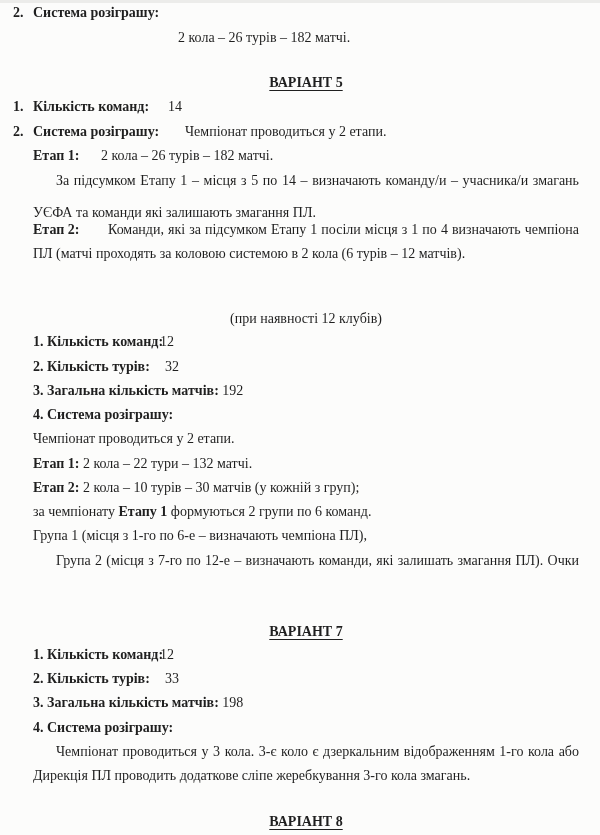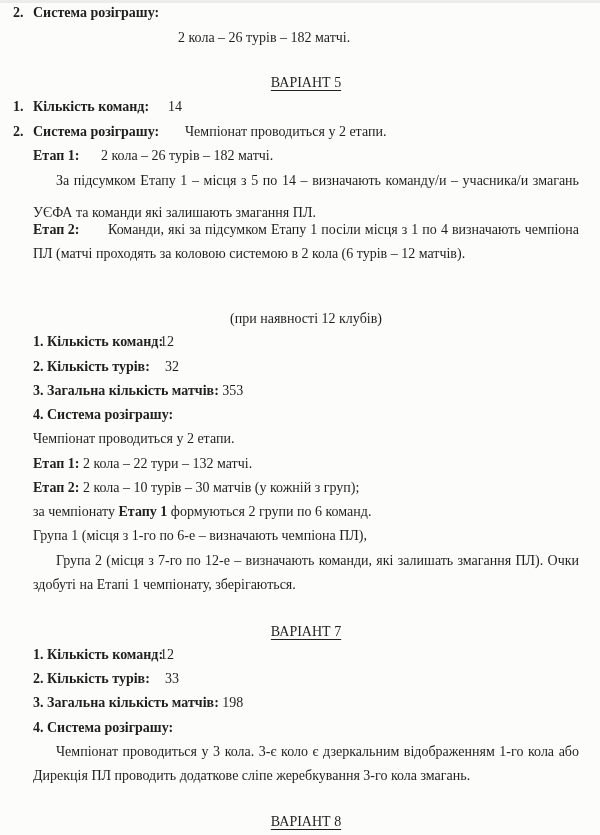--- a/index.html
+++ b/index.html
@@ -11,21 +11,21 @@
     font-family:"Liberation Serif", serif; font-size:14px;
   }
   .ln { position:absolute; left:33px; right:21px; height:25px; line-height:25px; white-space:nowrap; }
   .full { left:0; }
   .b { font-weight:bold; }
   .abs { position:absolute; top:0; }
   .x13{left:13px} .x33{left:33px} .x101{left:101px} .x160{left:160px}
   .x165{left:165px} .x168{left:168px} .x178{left:178px} .x185{left:185px}
   .just { white-space:normal; text-align:justify; text-align-last:justify;margin-left:23px; }
   .center { text-align:center; white-space:normal; }
-  .hd { font-weight:normal; text-decoration:underline; text-underline-offset:3px; }
+  .hd { font-weight:bold; text-decoration:underline; text-underline-offset:3px; }
   .tabbed { margin-left:108px; white-space:normal; text-align:justify; text-align-last:justify; }
   .edge { position:absolute; top:0; left:0; right:0; height:3px; background:#ececea; }
 </style>
 </head>
 <body>
 
 <div class="page">
   <div class="edge"></div>
 
   <div class="ln full" style="top:0px">
@@ -72,21 +72,21 @@
   </div>
   <div class="ln full" style="top:329px">
     <span class="abs x33 b">1. Кількість команд:</span>
     <span class="abs x160">12</span>
   </div>
   <div class="ln full" style="top:354px">
     <span class="abs x33 b">2. Кількість турів:</span>
     <span class="abs x165">32</span>
   </div>
   <div class="ln" style="top:378px">
-    <span class="b">3. Загальна кількість матчів:</span><span> 353</span>
+    <span class="b">3. Загальна кількість матчів:</span><span> 192</span>
   </div>
   <div class="ln" style="top:402px">
     <span class="b">4. Система розіграшу:</span>
   </div>
   <div class="ln" style="top:426px">
     <span>Чемпіонат проводиться у 2 етапи.</span>
   </div>
   <div class="ln" style="top:451px">
     <span class="b">Етап 1:</span><span> 2 кола – 22 тури – 132 матчі.</span>
   </div>
@@ -94,23 +94,20 @@
     <span class="b">Етап 2:</span><span> 2 кола – 10 турів – 30 матчів (у кожній з груп);</span>
   </div>
   <div class="ln" style="top:499px">
     <span>за чемпіонату </span><span class="b">Етапу 1</span><span> формуються 2 групи по 6 команд.</span>
   </div>
   <div class="ln" style="top:523px">
     <span>Група 1 (місця з 1-го по 6-е – визначають чемпіона ПЛ),</span>
   </div>
   <div class="ln just" style="top:548px">
     <span>Група 2 (місця з 7-го по 12-е – визначають команди, які залишать змагання ПЛ). Очки</span>
-  </div>
-  <div class="ln" style="top:572px">
-    <span>здобуті на Етапі 1 чемпіонату, зберігаються.</span>
   </div>
 
   <div class="ln center" style="top:619px">
     <span class="hd">ВАРІАНТ 7</span>
   </div>
   <div class="ln full" style="top:642px">
     <span class="abs x33 b">1. Кількість команд:</span>
     <span class="abs x160">12</span>
   </div>
   <div class="ln full" style="top:666px">

